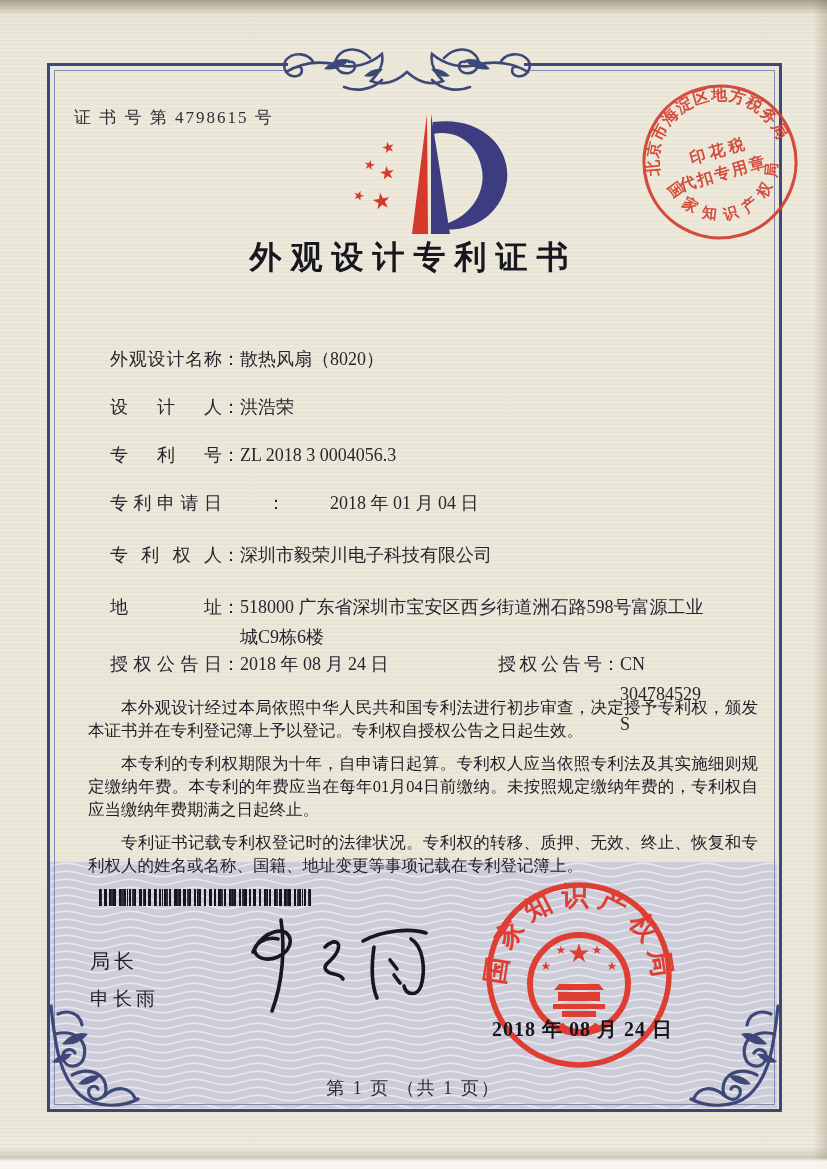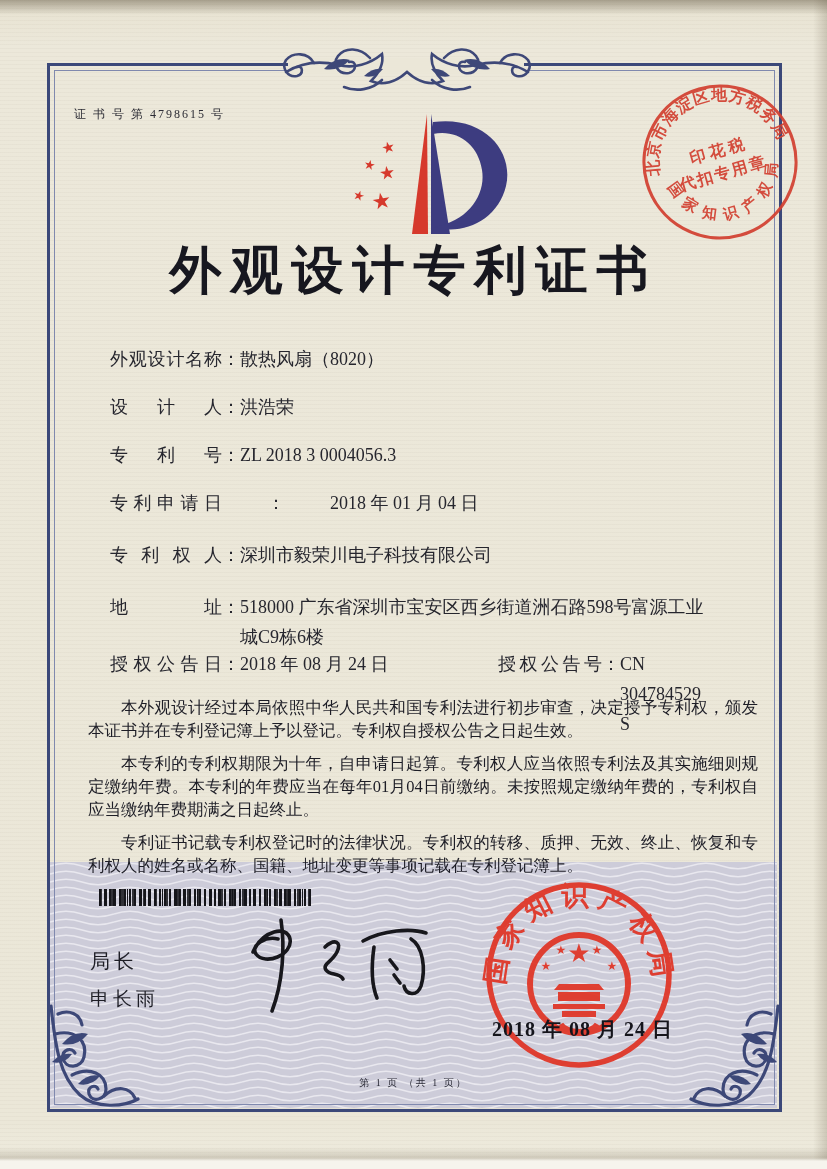--- a/index.html
+++ b/index.html
@@ -24,28 +24,28 @@
 
   
   .band{position:absolute;left:50px;top:862px;width:727px;height:246px;z-index:3;}
 
   
   .ornament-top{position:absolute;left:272px;top:36px;z-index:6;}
   .orn-mask{position:absolute;left:288px;top:58px;width:236px;height:16px;background:#ebe7d8;z-index:5;}
   .corner-bl{position:absolute;left:44px;top:1002px;z-index:7;}
   .corner-br{position:absolute;left:683px;top:1002px;z-index:7;transform:scaleX(-1);}
 
-  .cert-no{position:absolute;left:74px;top:106px;font-size:12px;letter-spacing:2px;color:#2c2c35;z-index:8;}
+  .cert-no{position:absolute;left:74px;top:106px;font-size:17px;letter-spacing:2px;color:#2c2c35;z-index:8;}
 
   .logo{position:absolute;left:335px;top:110px;z-index:8;}
 
   .tax-stamp{position:absolute;left:636px;top:78px;z-index:9;transform:rotate(-16deg);opacity:.92;}
 
   .title{position:absolute;left:0;right:0;top:236px;text-align:center;
-    font-size:52px;font-weight:bold;letter-spacing:9px;color:#17171f;z-index:8;}
+    font-size:32px;font-weight:bold;letter-spacing:9px;color:#17171f;z-index:8;}
 
   .fields{position:absolute;left:78px;top:344px;width:690px;font-size:18px;z-index:8;color:#26262e;}
   .frow{position:absolute;left:0;display:flex;line-height:30px;margin-left:32px;}
   .r0{top:0;} .r1{top:48px;} .r2{top:96px;} .r3{top:144px;gap:45px;} .r4{top:196px;} .r5{top:248px;} .r6{top:305px;}
   .flabel{display:inline-block;width:112px;text-align:justify;text-align-last:justify;flex:none;}
   .fcolon{flex:none;width:18px;}
   .fvalue{white-space:pre-wrap;}
   .r5 .fvalue{width:475px;}
   .grant-no{position:absolute;left:388px;top:0;display:flex;line-height:30px;}
   .grant-no .flabel{width:104px;}
@@ -61,21 +61,21 @@
       repeating-linear-gradient(90deg,rgba(21,21,26,.85) 0 3px,rgba(0,0,0,0) 3px 11px);}
 
   .signer-title{position:absolute;left:90px;top:948px;font-size:20px;letter-spacing:4px;z-index:8;color:#1e1e26;}
   .signer-name{position:absolute;left:90px;top:986px;font-size:19px;letter-spacing:4px;z-index:8;color:#1e1e26;}
   .signature{position:absolute;left:225px;top:912px;z-index:9;}
 
   .seal{position:absolute;left:482px;top:878px;z-index:8;opacity:.93;}
   .issue-date{position:absolute;left:492px;top:1016px;font-size:20px;font-weight:bold;
     letter-spacing:1px;color:#15151c;z-index:10;white-space:pre;}
 
-  .footer{position:absolute;left:0;right:0;top:1076px;text-align:center;font-size:10px;
+  .footer{position:absolute;left:0;right:0;top:1076px;text-align:center;font-size:18px;
     letter-spacing:2px;color:#2c2c38;z-index:8;}
 </style>
 </head>
 <body>
 
 <div class="page">
 
   <div class="edge-shade"></div>
 
   <svg class="band" width="727" height="246">

